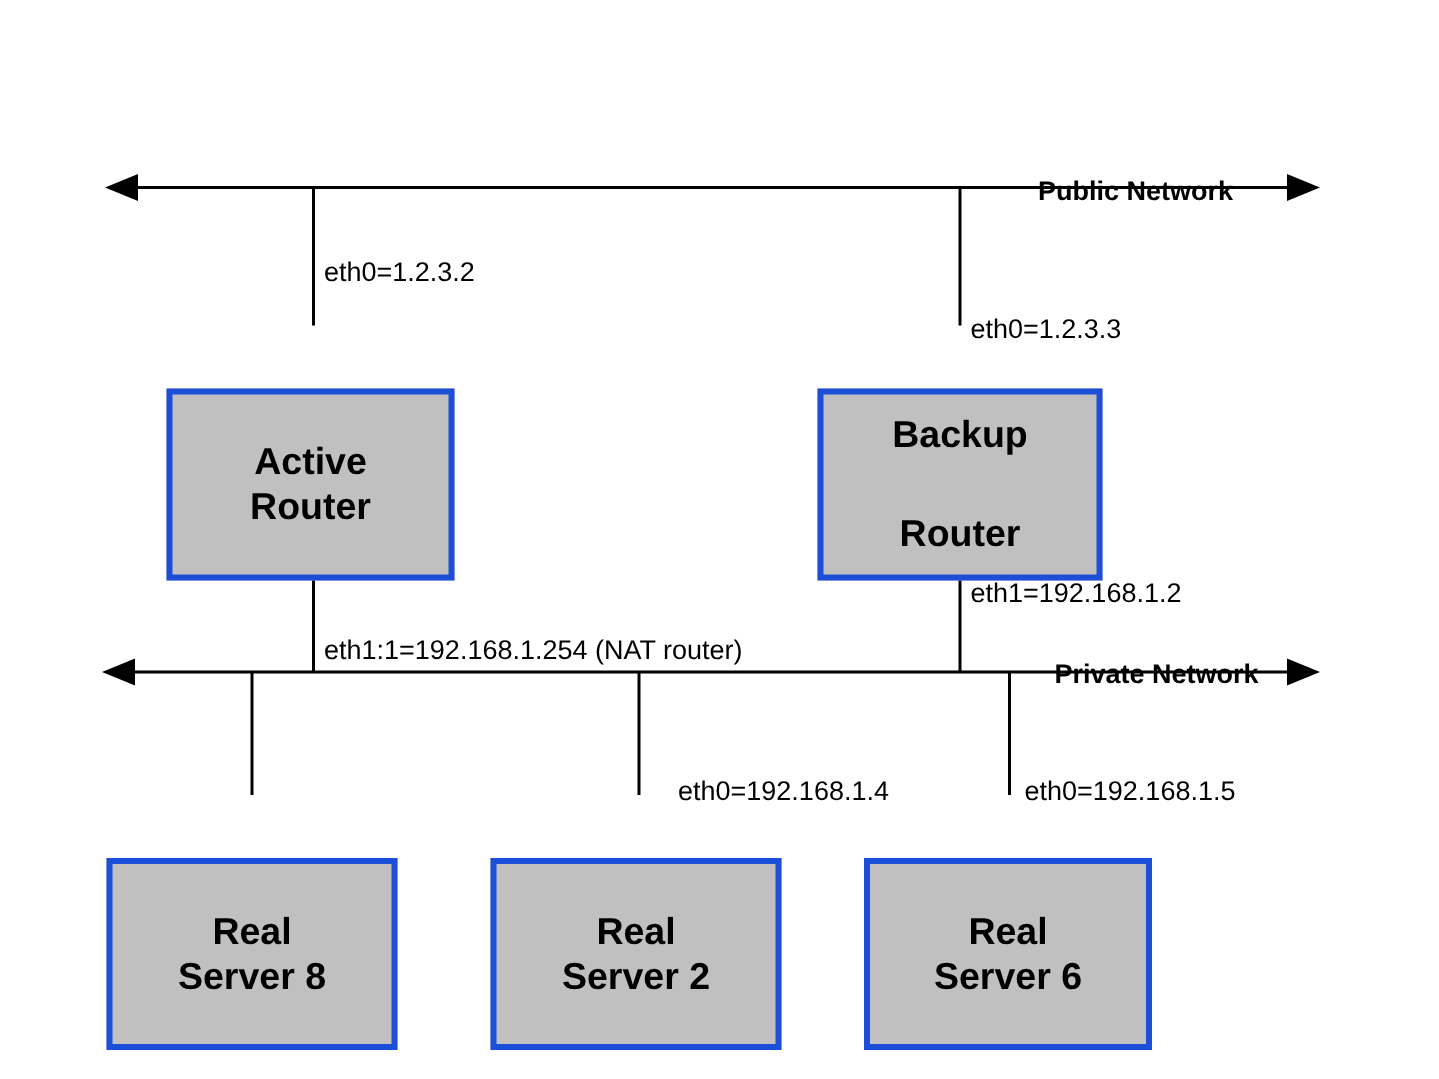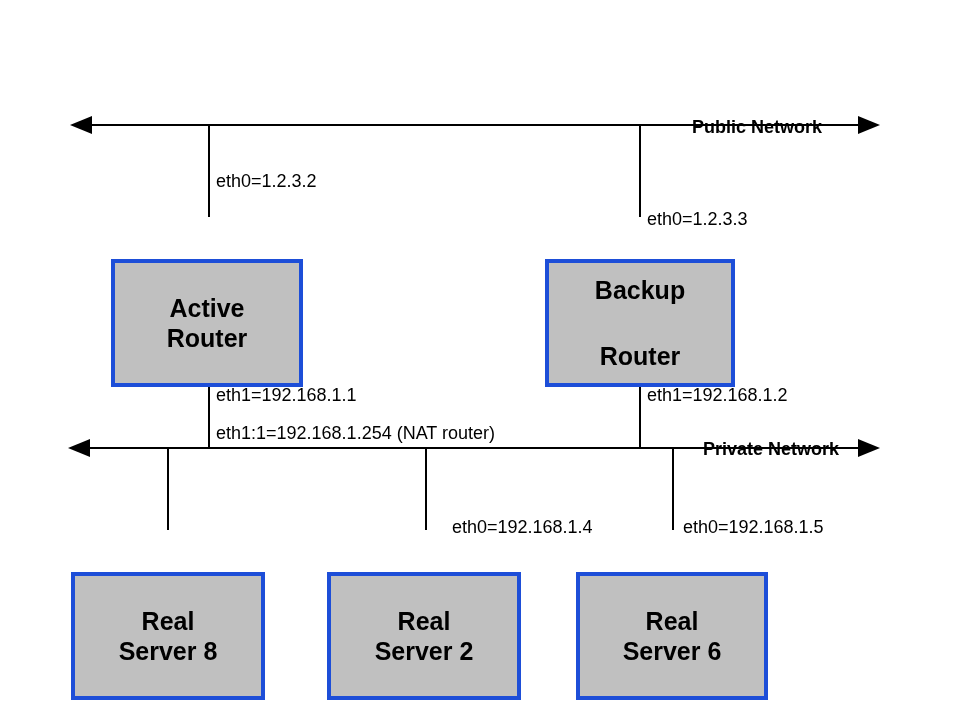--- a/index.html
+++ b/index.html
@@ -121,20 +121,19 @@
   </div>
 
   <div class="node-box" style="left:576px; top:528px; width:192px; height:128px;">
     <span class="node-line">Real</span>
     <span class="node-line">Server 6</span>
   </div>
 
   <div class="iface-label" style="left:216px; top:148px;">eth0=1.2.3.2</div>
   <div class="iface-label" style="left:647px; top:186px;">eth0=1.2.3.3</div>
 
-  <div class="iface-label" style="left:216px; top:362px;">eth1=192.168.1.1</div>
   <div class="iface-label" style="left:216px; top:400px;">eth1:1=192.168.1.254 (NAT router)</div>
   <div class="iface-label" style="left:647px; top:362px;">eth1=192.168.1.2</div>
 
   <div class="iface-label" style="left:452px; top:494px;">eth0=192.168.1.4</div>
   <div class="iface-label" style="left:683px; top:494px;">eth0=192.168.1.5</div>
 
 </div>
 
 </body></html>

